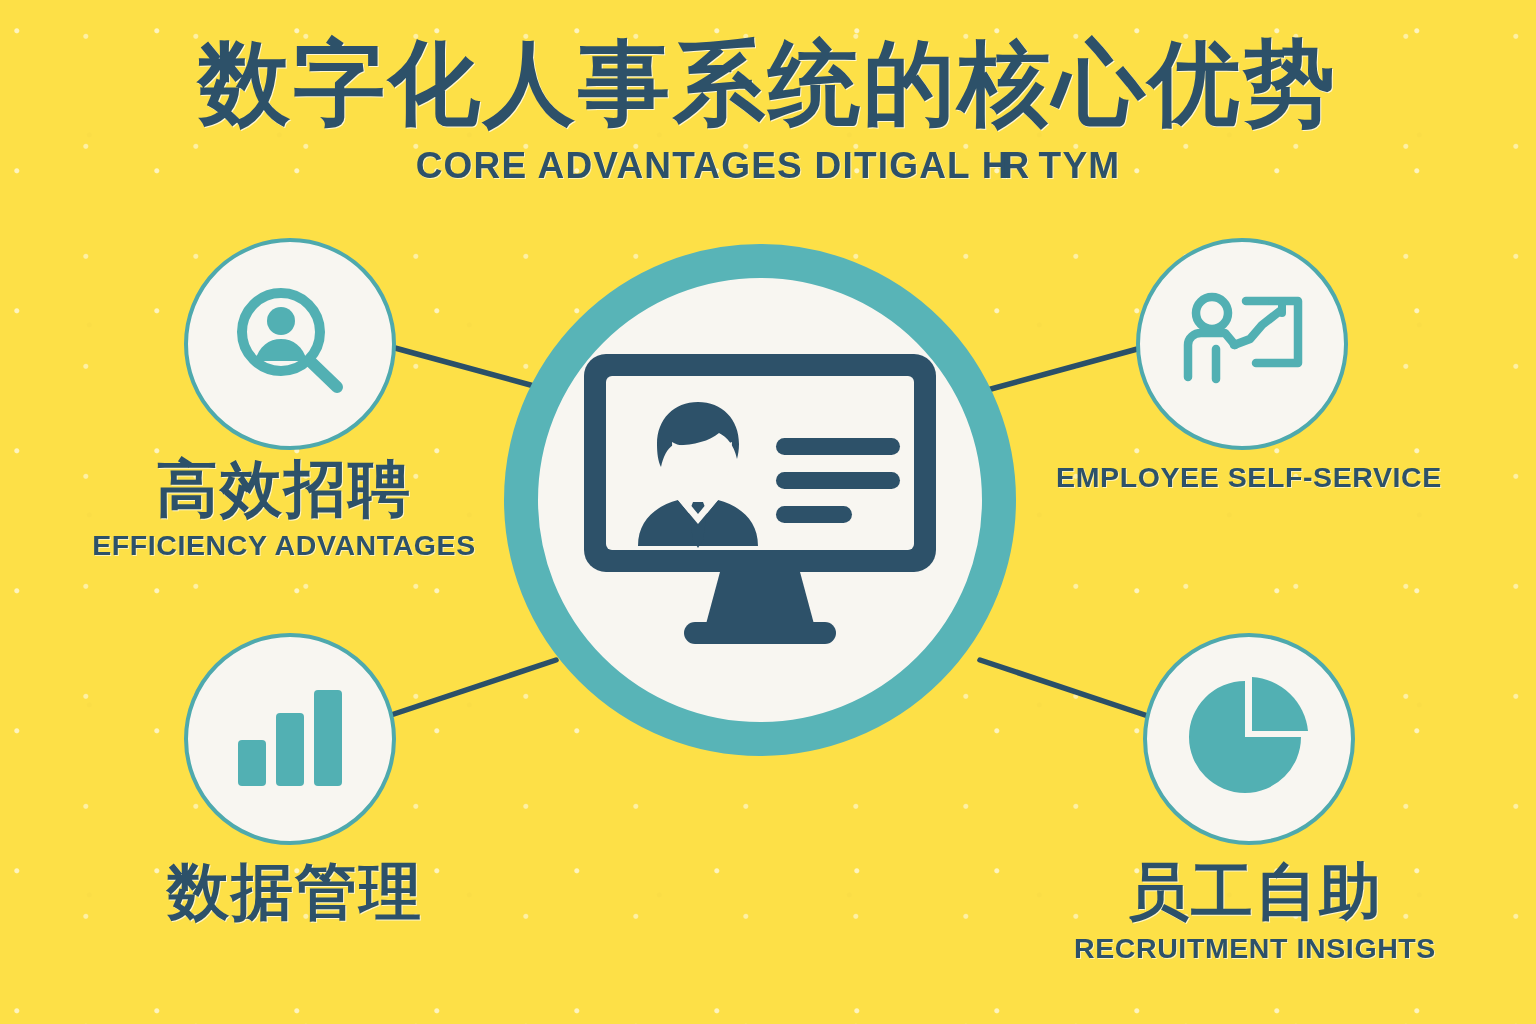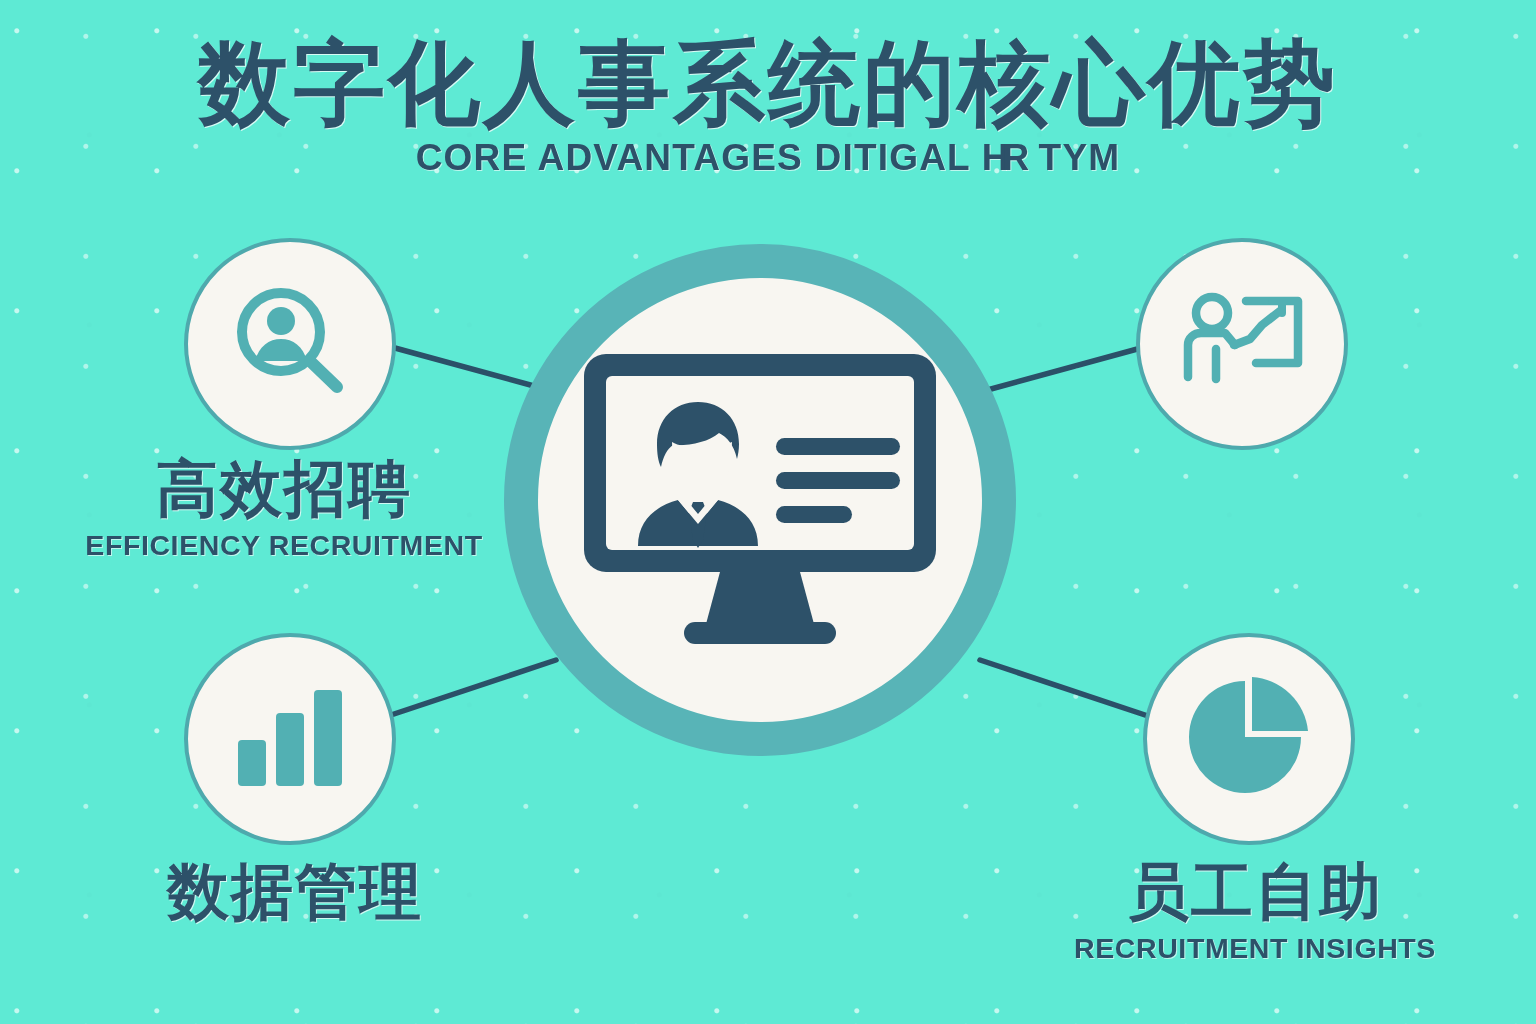--- a/index.html
+++ b/index.html
@@ -3,21 +3,21 @@
 <meta charset="utf-8">
 <style>
   html, body {
     margin: 0; padding: 0;
     background: #f7f5f0;
   }
   #stage {
     position: relative;
     width: 1536px;
     height: 1024px;
-    background: #5eead4;
+    background: #fde047;
     overflow: hidden;
     font-family: "Liberation Sans", "DejaVu Sans", sans-serif;
   }
   
   #grain {
     position: absolute; inset: 0;
     background:
       radial-gradient(circle at 12% 22%, rgba(255,255,255,.65) 0 2px, transparent 3px),
       radial-gradient(circle at 47% 71%, rgba(0,0,0,.012) 0 2px, transparent 3px),
       radial-gradient(circle at 78% 33%, rgba(255,255,255,.5) 0 2px, transparent 3px);
@@ -35,21 +35,21 @@
   #title-cn {
     font-size: 92px;
     line-height: 1.08;
     font-weight: 700;
     letter-spacing: 3px;
     color: #2d5169;
     text-shadow: 1px 1px 0 rgba(255,255,255,.75);
     white-space: nowrap;
   }
   #title-en {
-    margin-top: 4px;
+    margin-top: 12px;
     font-size: 37px;
     font-weight: 700;
     letter-spacing: 1.2px;
     color: #2d5169;
     white-space: nowrap;
     text-shadow: 1px 1px 0 rgba(255,255,255,.6);
   }
   #title-en .hr-tight { letter-spacing: -6px; margin-right: 4px; }
 
   
@@ -175,21 +175,21 @@
     <div class="bubble">
       <svg width="130" height="130" viewBox="0 0 130 130">
         <circle cx="56" cy="53" r="39" fill="none" stroke="#52b0b3" stroke-width="10"></circle>
         <circle cx="56" cy="42" r="14" fill="#52b0b3"></circle>
         <path d="M30 82 c4-15 14-22 26-22 c12 0 22 7 26 22 z" fill="#52b0b3"></path>
         <line x1="85" y1="82" x2="112" y2="108" stroke="#52b0b3" stroke-width="12" stroke-linecap="round"></line>
       </svg>
     </div>
     <div class="labels">
       <div class="lbl-cn">高效招聘</div>
-      <div class="lbl-en">EFFICIENCY RECRUITMENT</div>
+      <div class="lbl-en">EFFICIENCY ADVANTAGES</div>
     </div>
   </div>
 
   <div class="node" id="node-tr">
     <div class="bubble">
       <svg width="140" height="130" viewBox="0 0 140 130">
         <g fill="none" stroke="#52b0b3" stroke-width="8.5" stroke-linecap="round" stroke-linejoin="round">
 
           <path d="M74 22 h52 v62 h-42"></path>
 
@@ -198,20 +198,21 @@
 
           <circle cx="40" cy="34" r="16"></circle>
 
           <path d="M16 98 V66 c0-7 6-12 13-12 h24 l10 12"></path>
 
           <path d="M44 70 V100"></path>
         </g>
       </svg>
     </div>
     <div class="labels">
+      <div class="lbl-en">EMPLOYEE SELF-SERVICE</div>
     </div>
   </div>
 
   <div class="node" id="node-bl">
     <div class="bubble">
       <svg width="120" height="110" viewBox="0 0 120 110">
         <rect x="8" y="56" width="28" height="46" rx="4" fill="#52b0b3"></rect>
         <rect x="46" y="29" width="28" height="73" rx="4" fill="#52b0b3"></rect>
         <rect x="84" y="6" width="28" height="96" rx="4" fill="#52b0b3"></rect>
       </svg>

